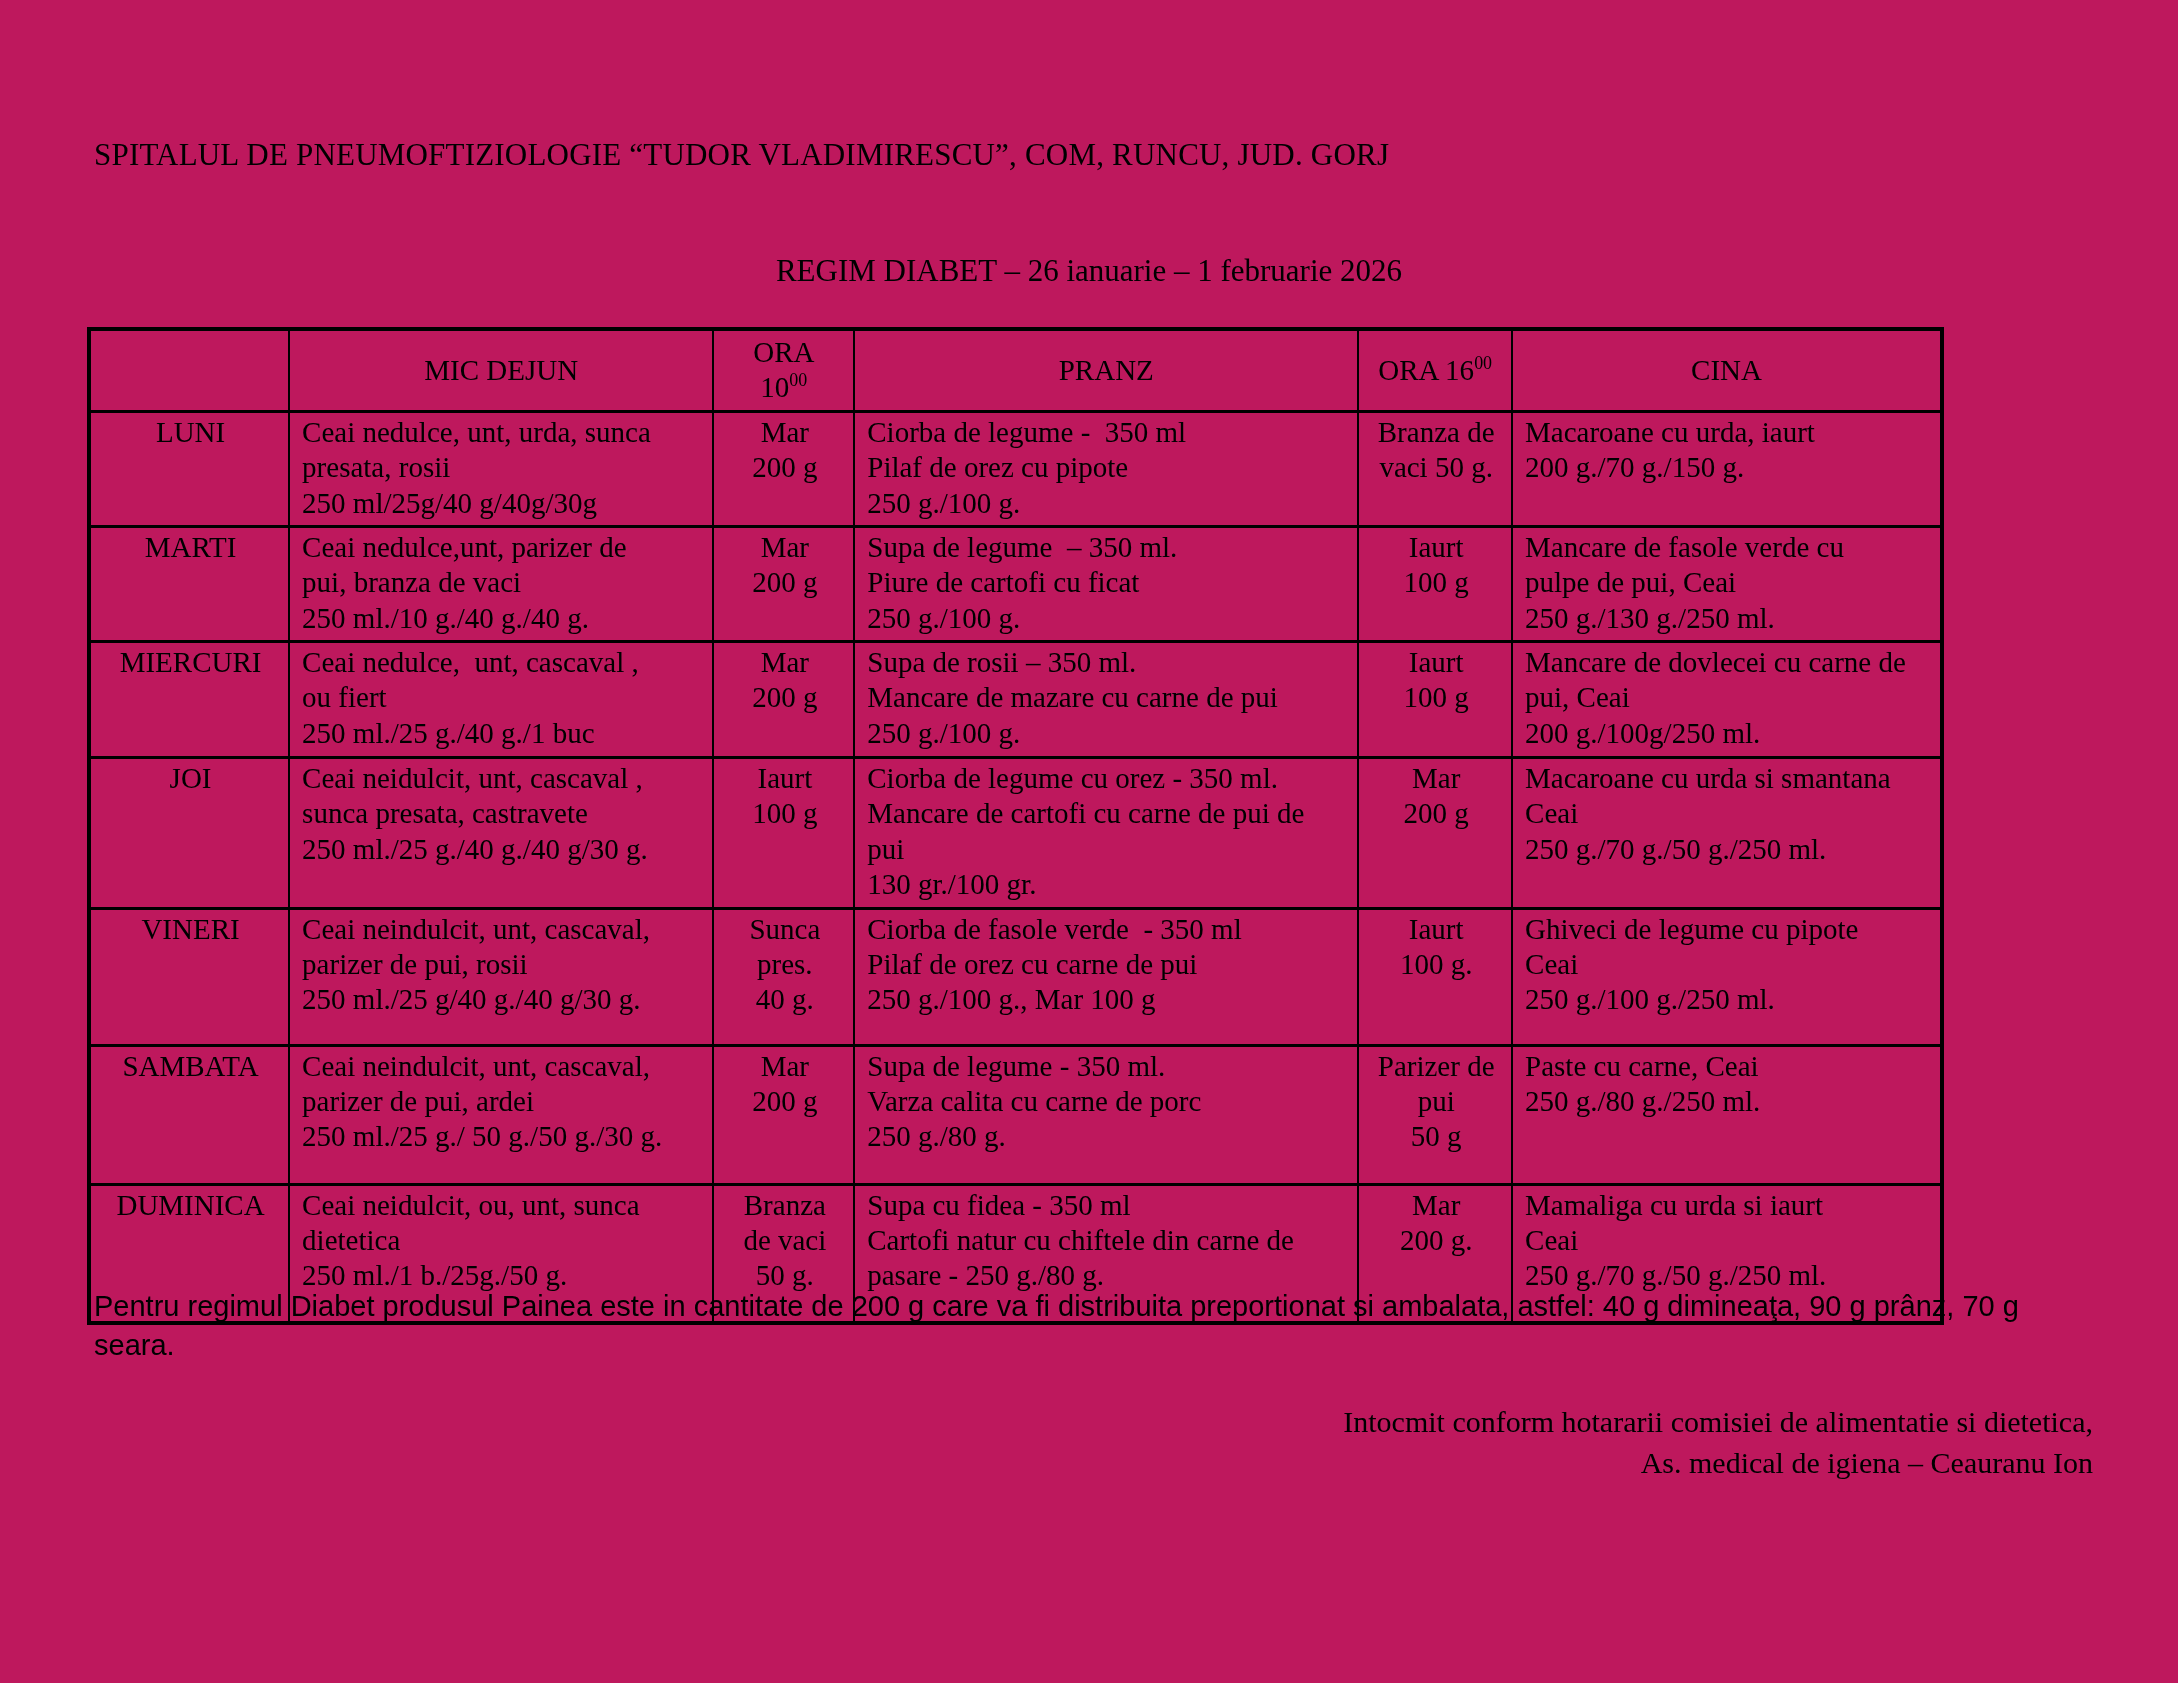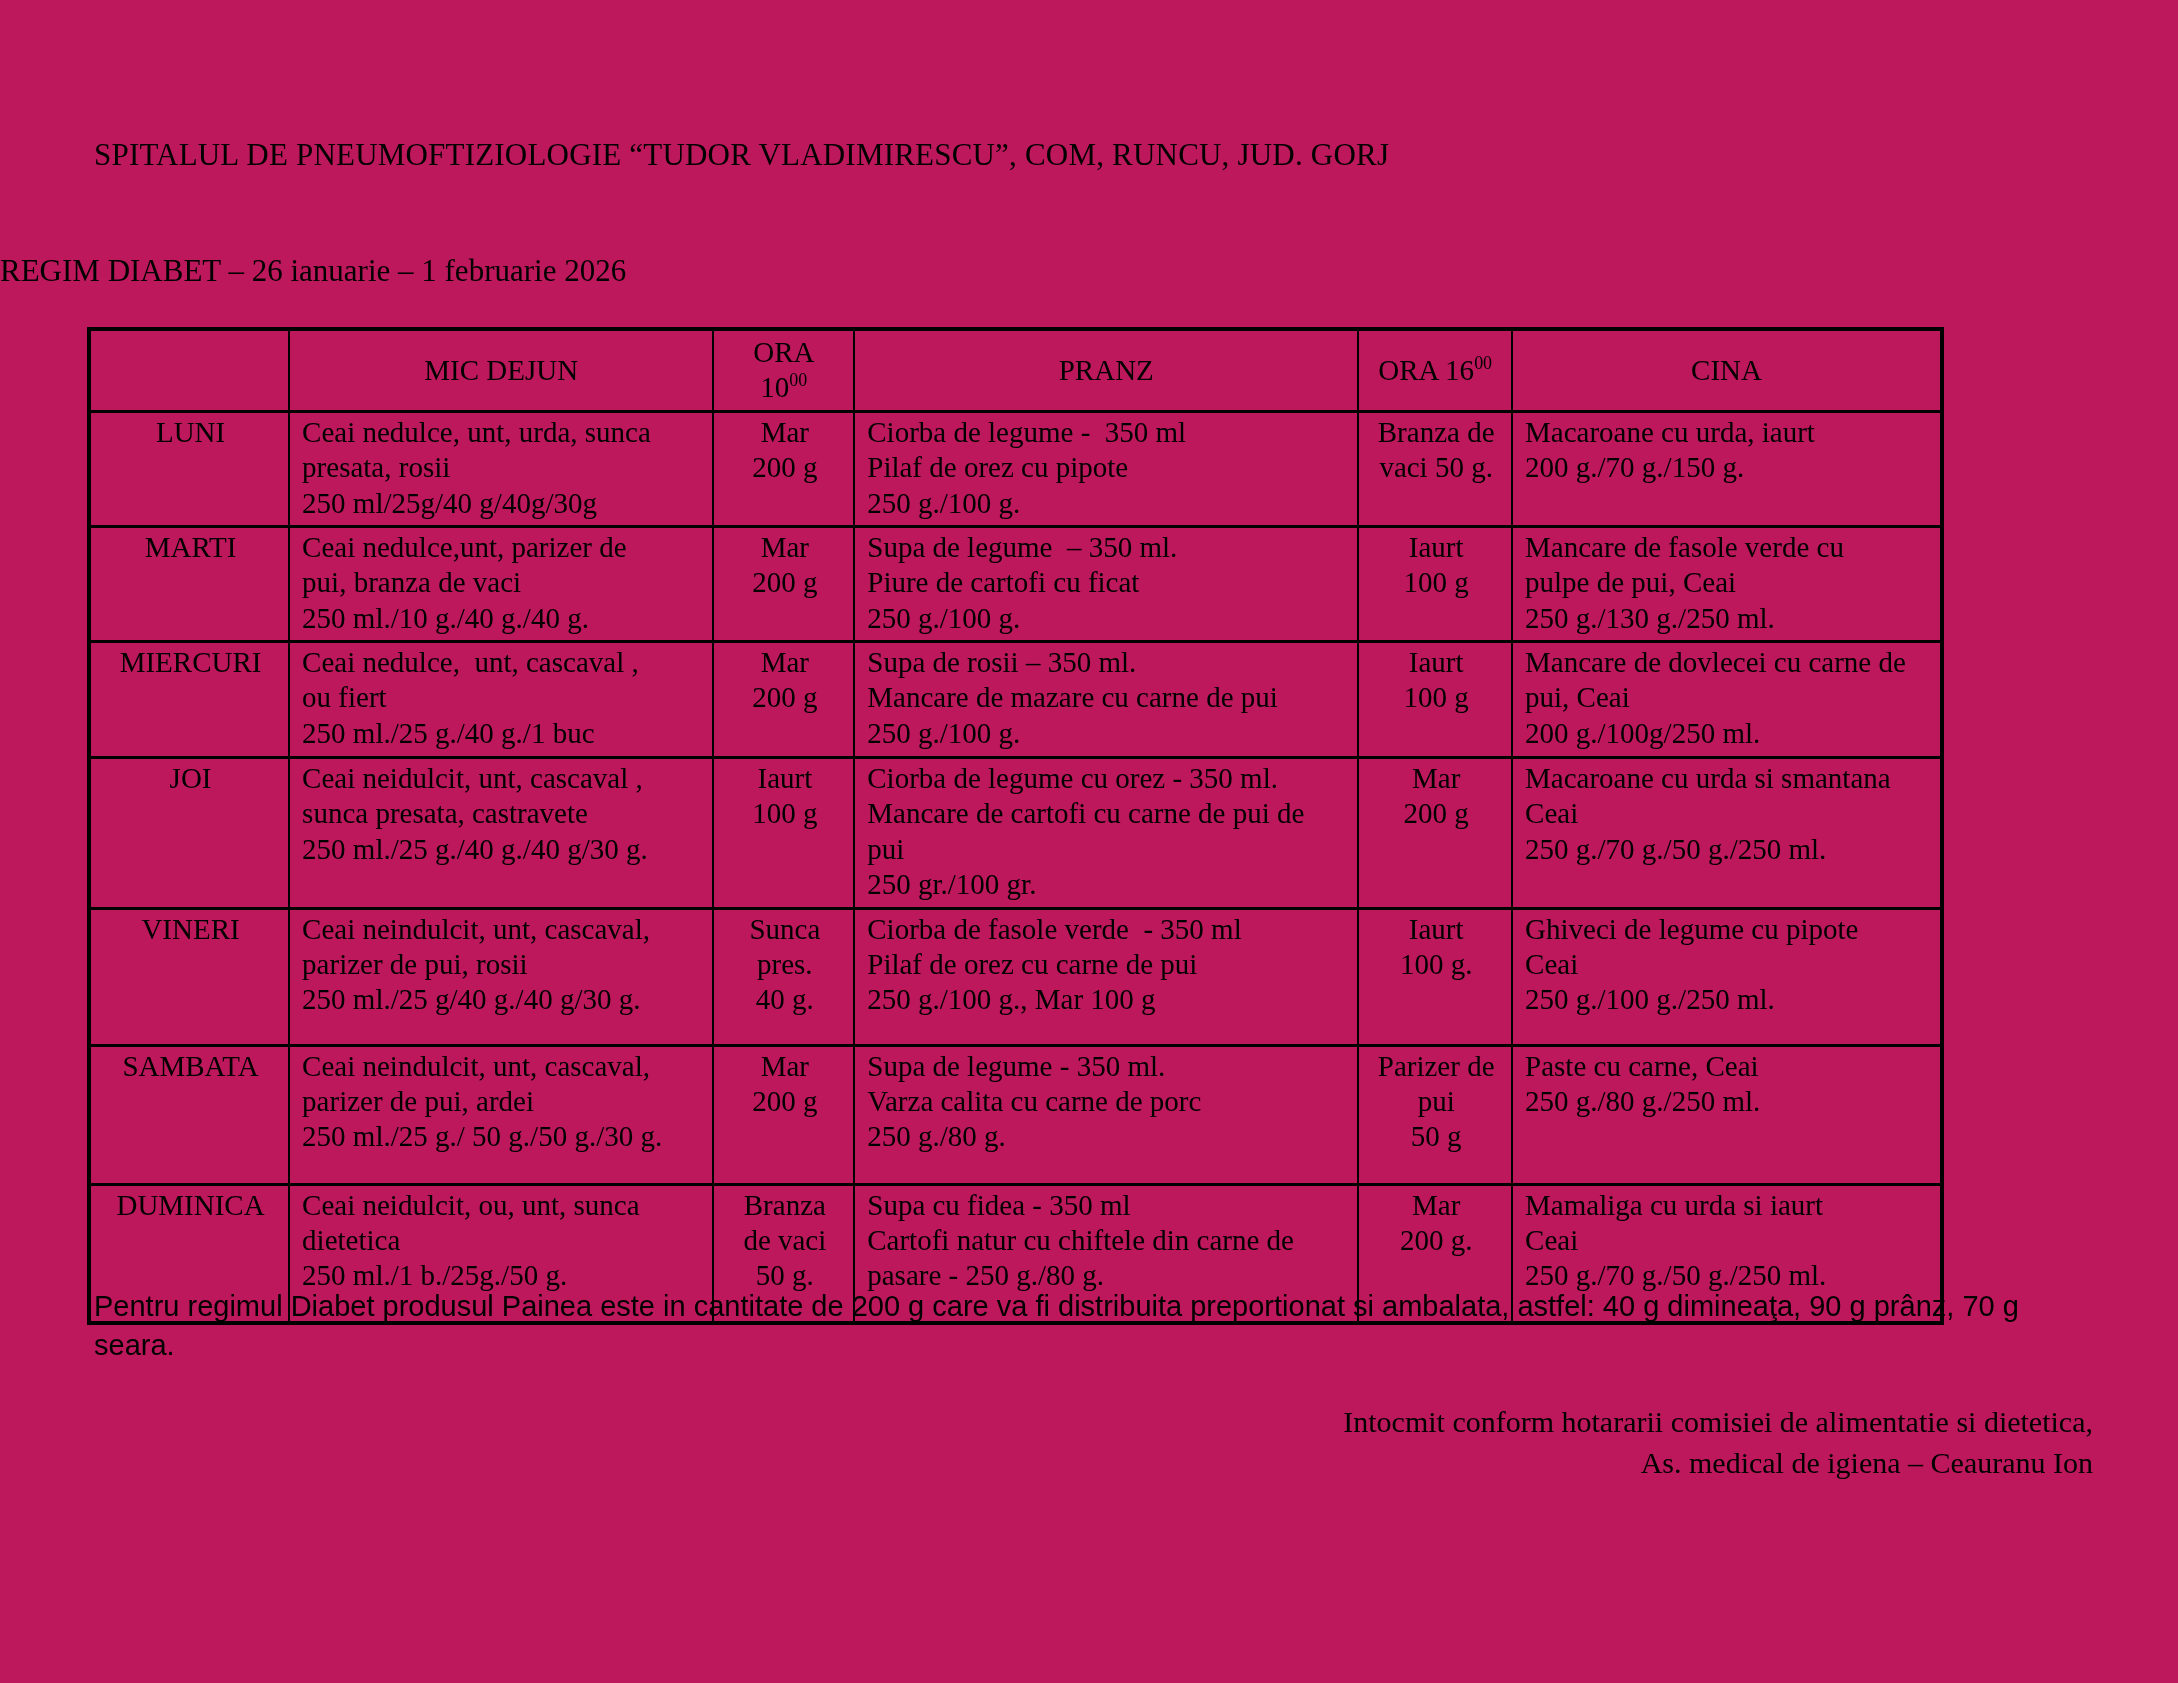--- a/index.html
+++ b/index.html
@@ -10,21 +10,21 @@
     font-family:"Liberation Serif","DejaVu Serif",serif;
     color:#000;
     overflow:hidden;
   }
   .title{
     position:absolute;left:94px;top:137px;
     font-size:31px;letter-spacing:0.2px;white-space:nowrap;
   }
   .subtitle{
     position:absolute;left:0;top:253px;width:2178px;
-    font-size:31px;
+    text-align:center;font-size:31px;
   }
   table.menu{
     position:absolute;left:87px;top:327px;
     width:1857px;
     border-collapse:collapse;
     table-layout:fixed;
     font-size:29px;
     border:4px solid #000;
   }
   table.menu th, table.menu td{
@@ -136,21 +136,21 @@
       <tr class="r3">
         <td class="day">JOI</td>
         <td>Ceai neidulcit, unt, cascaval ,
 sunca presata, castravete
 250 ml./25 g./40 g./40 g/30 g.</td>
         <td class="c">Iaurt
 100 g</td>
         <td>Ciorba de legume cu orez - 350 ml.
 Mancare de cartofi cu carne de pui de
 pui
-250 gr./100 gr.</td>
+130 gr./100 gr.</td>
         <td class="c">Mar
 200 g</td>
         <td>Macaroane cu urda si smantana
 Ceai
 250 g./70 g./50 g./250 ml.</td>
       </tr>
       <tr class="r4">
         <td class="day">VINERI</td>
         <td>Ceai neindulcit, unt, cascaval,
 parizer de pui, rosii

